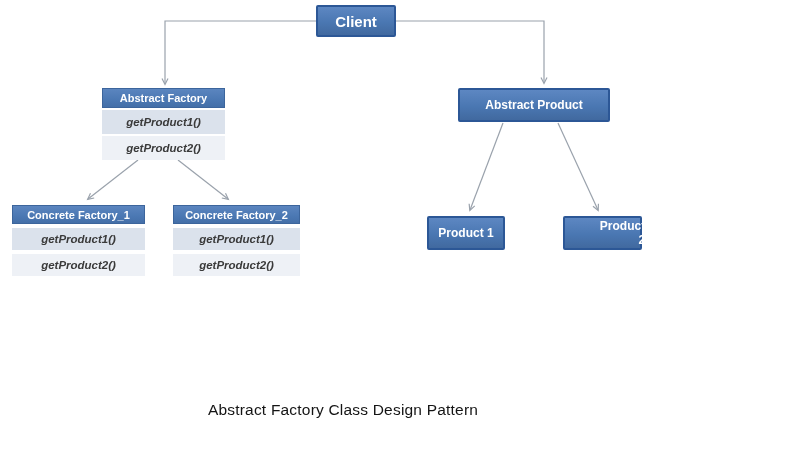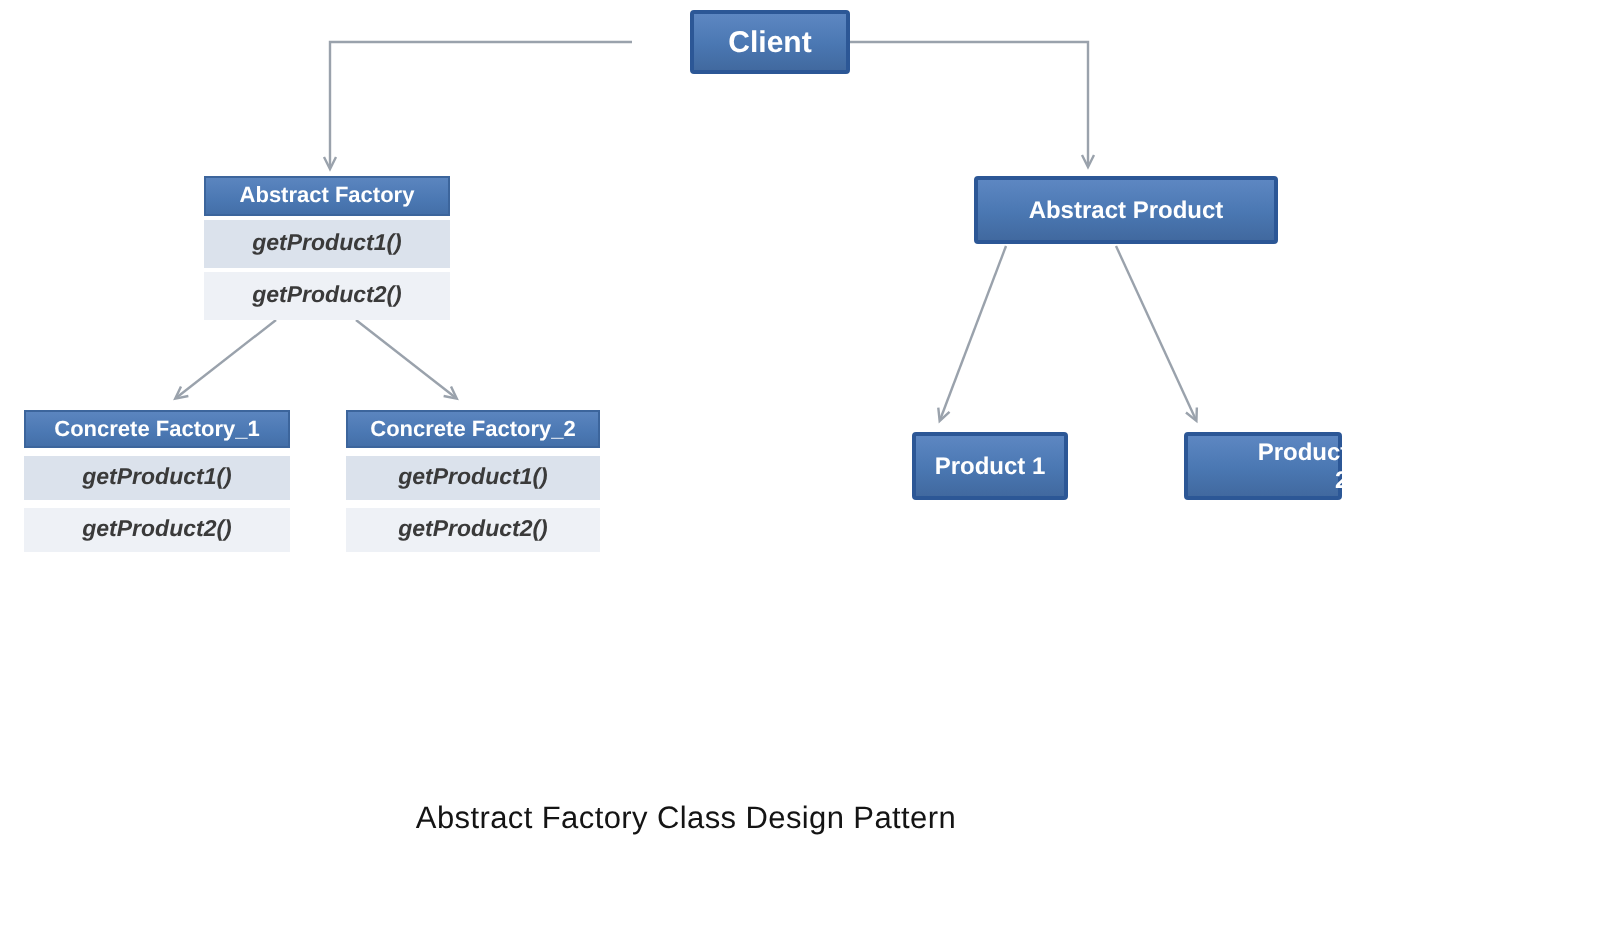--- a/index.html
+++ b/index.html
@@ -26,21 +26,20 @@
     position: absolute;
     box-sizing: border-box;
     background: linear-gradient(180deg, var(--node-fill-light, #5d87c2) 0%, var(--node-fill, #4a77b2) 55%, #41699f 100%);
     border: 2px solid var(--node-border, #2c5796);
     border-radius: 2px;
     color: var(--text-on-blue, #ffffff);
     display: flex;
     align-items: center;
     justify-content: center;
     text-align: right;
-    margin-left: 29px;
   }
   .node.client   { left: 316px; top: 5px;   width: 80px;  height: 32px; font-size: 15px; font-weight: bold; }
   .node.aproduct { left: 458px; top: 88px;  width: 152px; height: 34px; font-size: 12px; font-weight: 600; }
   .node.p1       { left: 427px; top: 216px; width: 78px;  height: 34px; font-size: 12px; font-weight: bold; }
   .node.p2       { left: 563px; top: 216px; width: 79px;  height: 34px; font-size: 12px; font-weight: bold; padding-left: 40px; }
 
   
   .ctable { position: absolute; }
   .ctable .thead {
     box-sizing: border-box;

